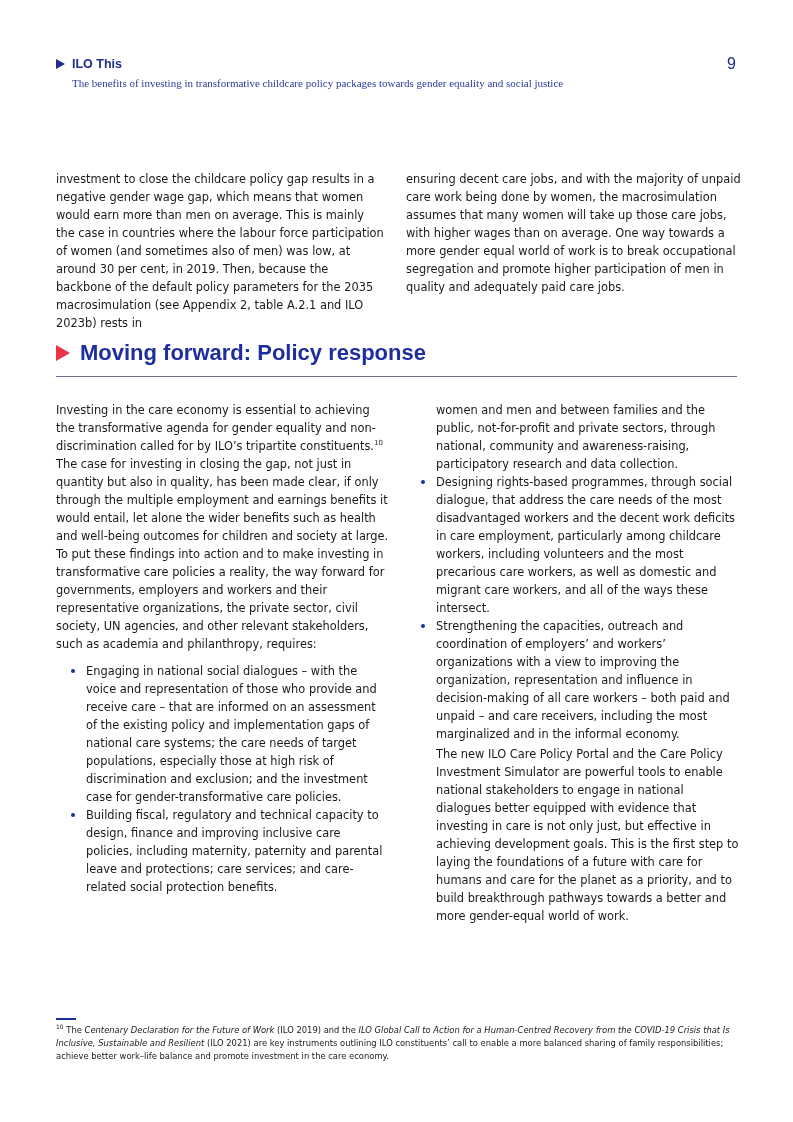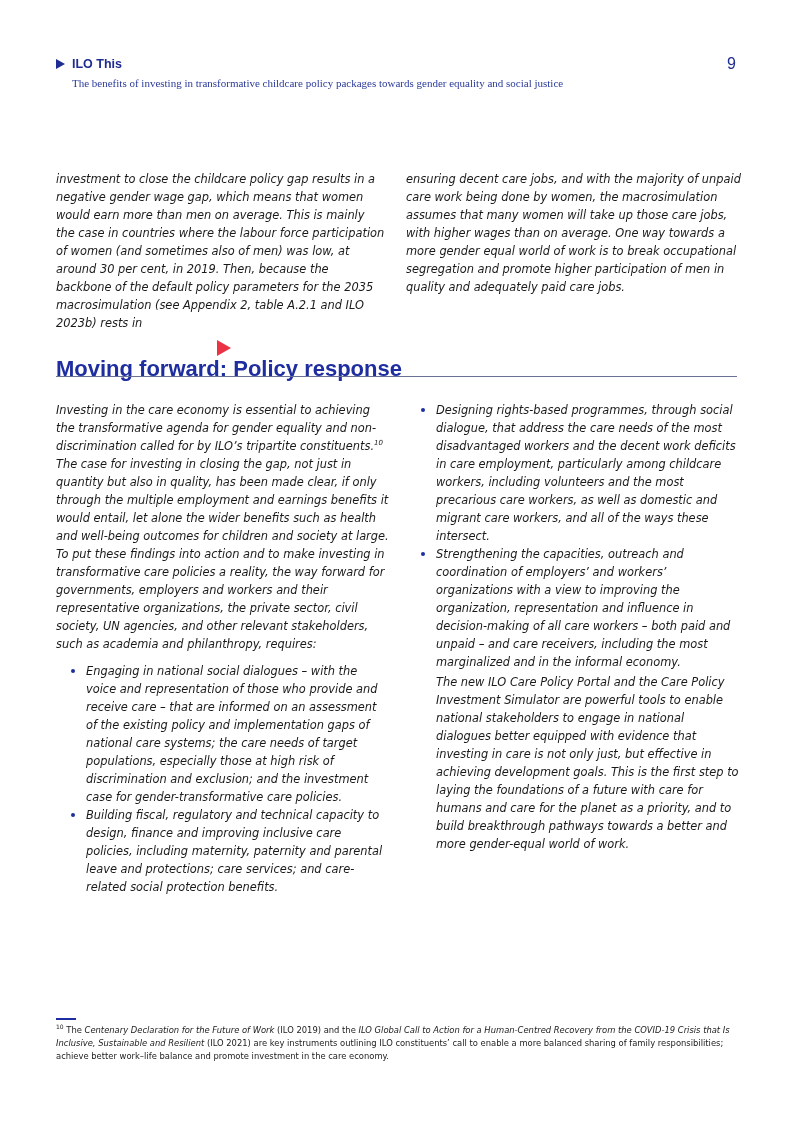--- a/index.html
+++ b/index.html
@@ -7,26 +7,26 @@
            font-family: "DejaVu Sans", sans-serif; color: #1a1a1a; }
     .hdr { position: absolute; left: 56px; top: 57px; right: 56px; }
     .hdr-brief { display: flex; align-items: center; font-family: "Liberation Sans", sans-serif;
                  font-weight: bold; font-size: 12.5px; color: #1e2d8f; }
     .hdr-brief .tri { width: 0; height: 0; border-top: 5px solid transparent; border-bottom: 5px solid transparent;
                       border-left: 9px solid #1e2d8f; margin-right: 7px; }
     .hdr-sub { font-family: Liberation Serif, serif; font-size: 11px; color: #2a3a9a;
                margin-top: 6px; margin-left: 16px; }
     .page-num { position: absolute; right: 57px; top: 55px; font-family: "Liberation Sans", sans-serif;
                 font-size: 16px; color: #1e2d8f; }
-    .col { position: absolute; font-size: 11.4px; line-height: 18px; font-style: italic; }
+    .col { position: absolute; font-size: 11.4px; line-height: 18px; }
     .col p { margin: 0; }
     .top-left { left: 56px; top: 170px; width: 330px; }
     .top-right { left: 406px; top: 170px; width: 336px; }
     .sec-title { position: absolute; left: 56px; top: 340px; display: flex; align-items: center;
-                 font-family: "Liberation Sans", sans-serif; font-weight: bold; font-size: 22px; color: #1e2d9f; flex-direction: column; }
+                 font-family: "Liberation Sans", sans-serif; font-weight: bold; font-size: 22px; color: #1e2d9f; }
     .sec-title .tri { width: 0; height: 0; border-top: 8px solid transparent; border-bottom: 8px solid transparent;
                       border-left: 14px solid #ec3346; margin-right: 10px; }
     .sec-rule { position: absolute; left: 56px; right: 56px; top: 376px; height: 1px; background: #6b7194; }
     .mid-left { left: 56px; top: 401px; width: 334px; }
     .mid-right { left: 420px; top: 401px; width: 322px; }
     ul.bl { list-style: none; margin: 9px 4px 0 0; padding: 0; }
     ul.bl li { position: relative; padding-left: 30px; }
     ul.bl li .dot { position: absolute; left: 15px; top: 7px; width: 4px; height: 4px; border-radius: 50%;
                     background: #1e2d9f; }
     .mid-right .cont { padding-left: 16px; }
@@ -66,20 +66,21 @@
 
 <div class="col mid-left">
   <p><span>Investing in the care economy is essential to achieving the transformative agenda for gender equality and non-discrimination called for by ILO’s tripartite constituents.</span><sup>10</sup><span> The case for investing in closing the gap, not just in quantity but also in quality, has been made clear, if only through the multiple employment and earnings benefits it would entail, let alone the wider benefits such as health and well-being outcomes for children and society at large. To put these findings into action and to make investing in transformative care policies a reality, the way forward for governments, employers and workers and their representative organizations, the private sector, civil society, UN agencies, and other relevant stakeholders, such as academia and philanthropy, requires:</span></p>
   <ul class="bl">
     <li><span class="dot"></span><span>Engaging in national social dialogues – with the voice and representation of those who provide and receive care – that are informed on an assessment of the existing policy and implementation gaps of national care systems; the care needs of target populations, especially those at high risk of discrimination and exclusion; and the investment case for gender-transformative care policies.</span></li>
     <li><span class="dot"></span><span>Building fiscal, regulatory and technical capacity to design, finance and improving inclusive care policies, including maternity, paternity and parental leave and protections; care services; and care-related social protection benefits.</span></li>
   </ul>
 </div>
 
 <div class="col mid-right">
+  <p class="cont">women and men and between families and the public, not-for-profit and private sectors, through national, community and awareness-raising, participatory research and data collection.</p>
   <ul class="bl">
     <li><span class="dot"></span><span>Designing rights-based programmes, through social dialogue, that address the care needs of the most disadvantaged workers and the decent work deficits in care employment, particularly among childcare workers, including volunteers and the most precarious care workers, as well as domestic and migrant care workers, and all of the ways these intersect.</span></li>
     <li><span class="dot"></span><span>Strengthening the capacities, outreach and coordination of employers’ and workers’ organizations with a view to improving the organization, representation and influence in decision-making of all care workers – both paid and unpaid – and care receivers, including the most marginalized and in the informal economy.</span></li>
   </ul>
   <p class="closing">The new ILO Care Policy Portal and the Care Policy Investment Simulator are powerful tools to enable national stakeholders to engage in national dialogues better equipped with evidence that investing in care is not only just, but effective in achieving development goals. This is the first step to laying the foundations of a future with care for humans and care for the planet as a priority, and to build breakthrough pathways towards a better and more gender-equal world of work.</p>
 </div>
 
 <div class="fn-rule"></div>
 <div class="footnote">
   <sup>10</sup><span> The </span><i>Centenary Declaration for the Future of Work</i><span> (ILO 2019) and the </span><i>ILO Global Call to Action for a Human-Centred Recovery from the COVID-19 Crisis that Is Inclusive, Sustainable and Resilient</i><span> (ILO 2021) are key instruments outlining ILO constituents’ call to enable a more balanced sharing of family responsibilities; achieve better work–life balance and promote investment in the care economy.</span>

